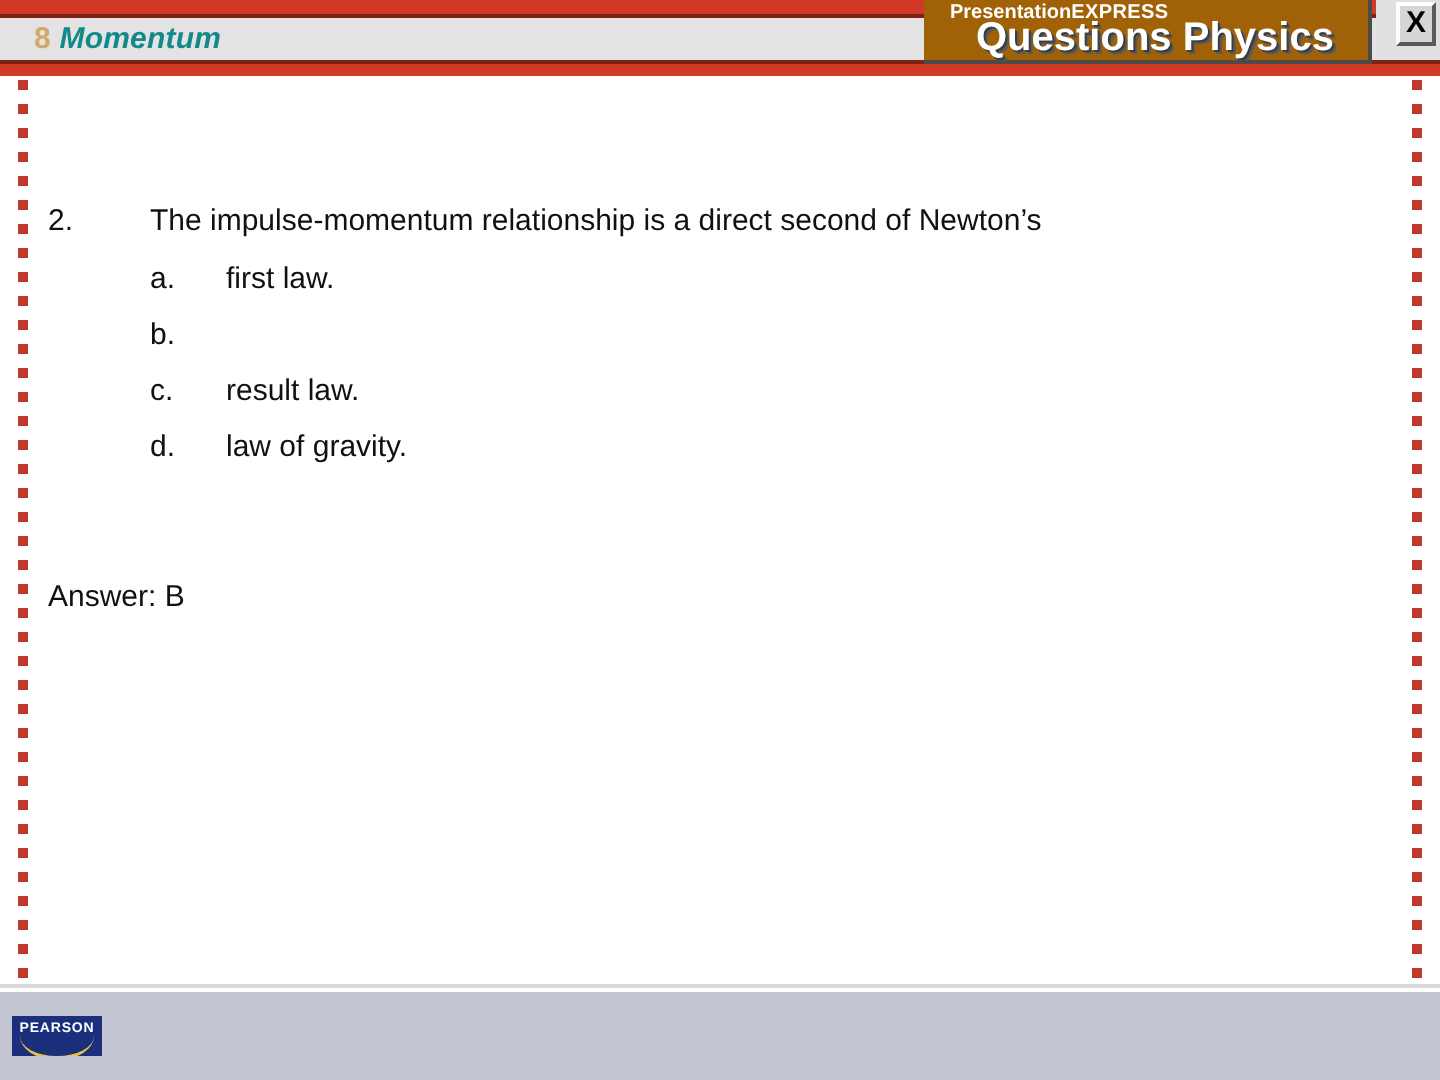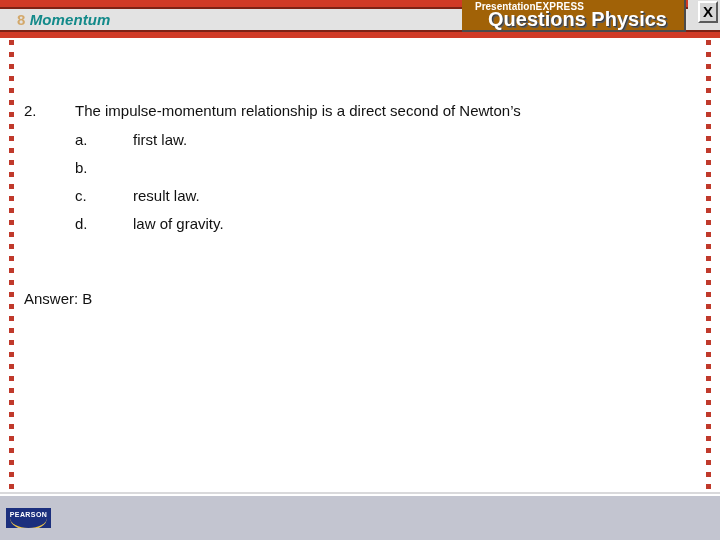--- a/index.html
+++ b/index.html
@@ -190,21 +190,20 @@
     color: #111111;
     line-height: 20px;
   }
   .opt-label {
     position: absolute;
     left: 89px; top: 0px;
     font-size: 15px;
     color: #111111;
     line-height: 20px;
     white-space: nowrap;
-    margin-left: 20px;
   }
 
   .answer {
     position: absolute;
     left: 24px; top: 289px;
     font-size: 15px;
     color: #111111;
     line-height: 20px;
     white-space: nowrap;
   }

